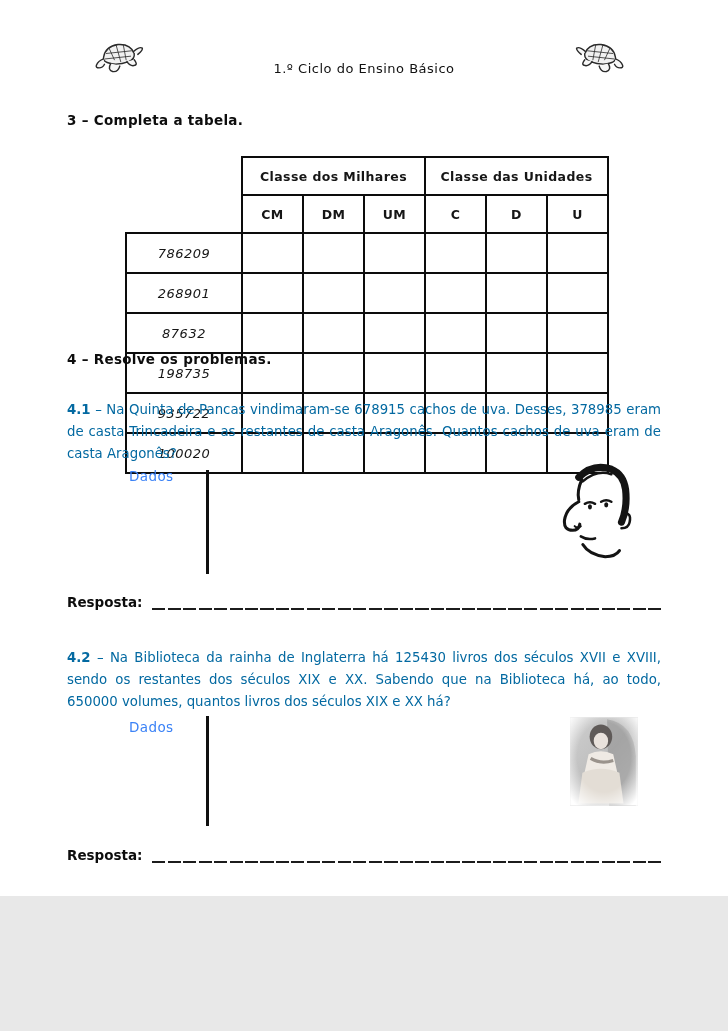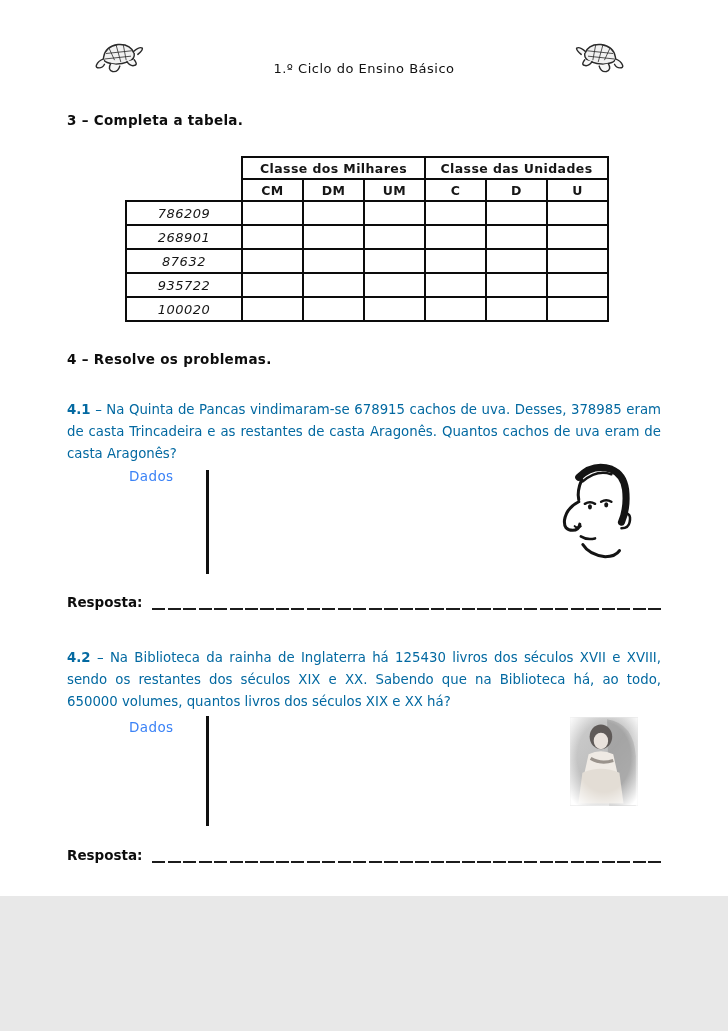--- a/index.html
+++ b/index.html
@@ -40,21 +40,21 @@
   .h4 { top: 351px; }
 
   
   .num-table-wrap { left: 125px; top: 156px; }
   table.num-table {
     border-collapse: collapse;
     table-layout: fixed;
   }
   table.num-table td, table.num-table th {
     border: 2px solid #0c0c0c;
-    padding: 0;
+    padding: 8px;
     height: 20px;
     font-size: 12.5px;
     text-align: center;
     vertical-align: middle;
   }
   table.num-table .ghost { border: none; background: transparent; }
   table.num-table th { font-weight: bold; letter-spacing: 0.4px; }
   table.num-table td.row-label {
     font-style: italic;
     font-size: 13px;
@@ -196,20 +196,29 @@
           <td class="row-label">268901</td>
           <td></td>
             <td></td>
             <td></td>
           <td></td>
             <td></td>
             <td></td>
         </tr>
         <tr>
           <td class="row-label">87632</td>
+          <td></td>
+            <td></td>
+            <td></td>
+          <td></td>
+            <td></td>
+            <td></td>
+        </tr>
+        <tr>
+          <td class="row-label">198735</td>
           <td></td>
             <td></td>
             <td></td>
           <td></td>
             <td></td>
             <td></td>
         </tr>
         <tr>
           <td class="row-label">935722</td>
           <td></td>

